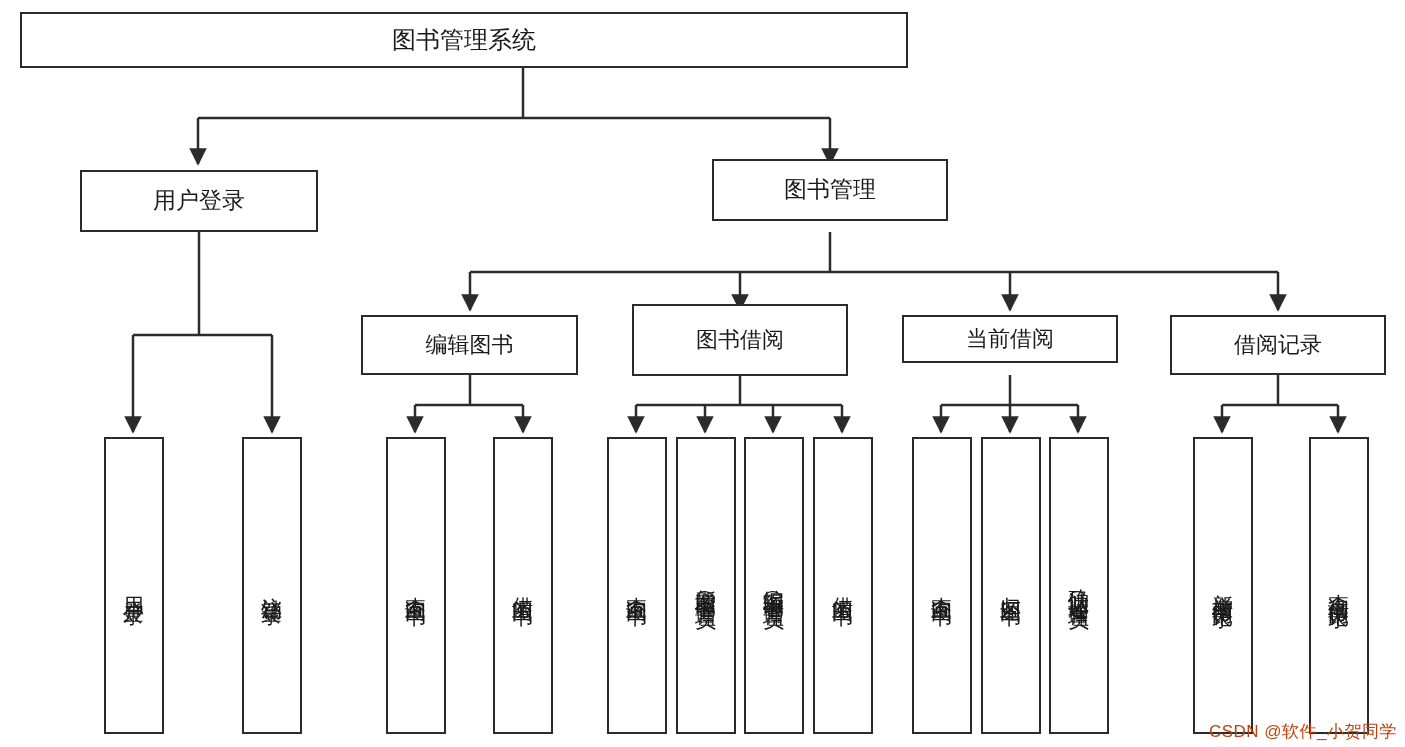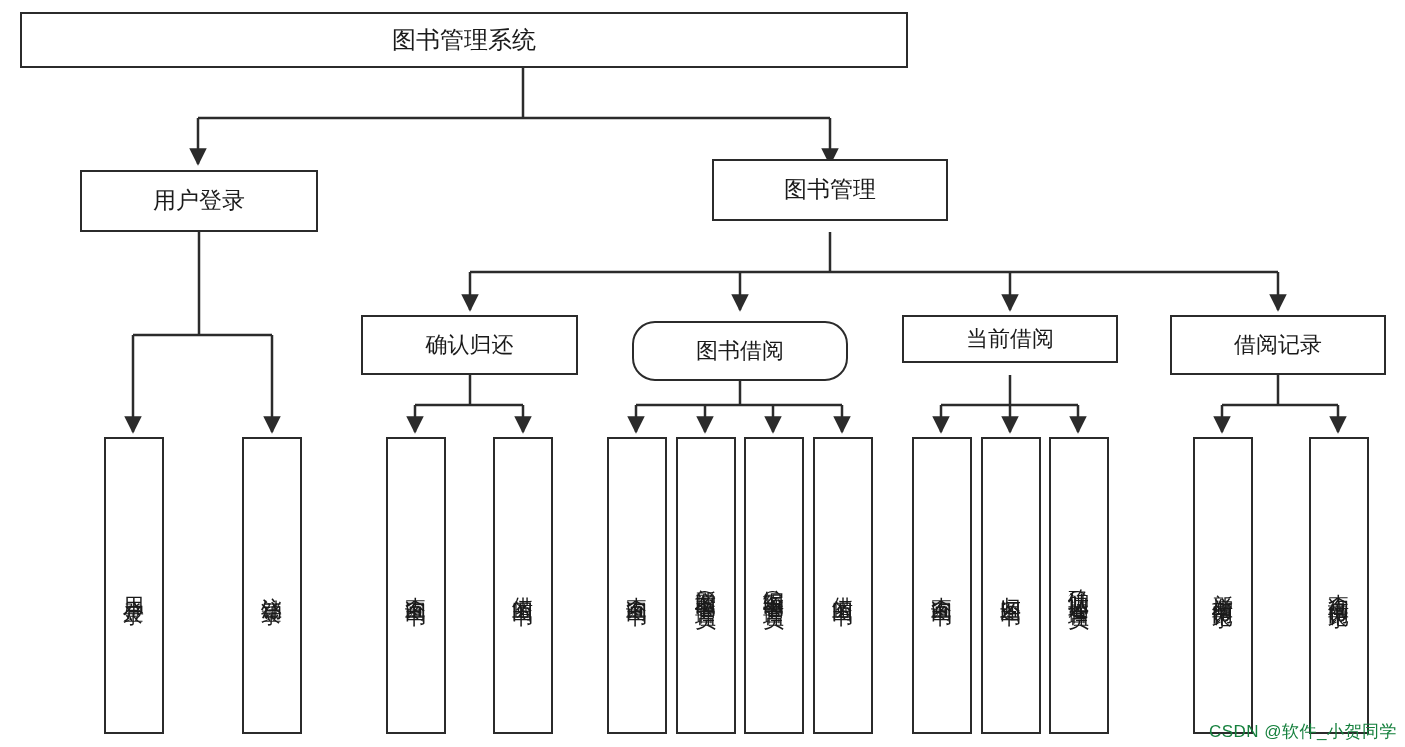--- a/index.html
+++ b/index.html
@@ -58,21 +58,21 @@
     letter-spacing: 3px;
     line-height: 1;
     white-space: nowrap;
   }
   .watermark {
     position: absolute;
     right: 8px;
     bottom: 4px;
     font-family: "Liberation Sans", "DejaVu Sans", sans-serif;
     font-size: 17px;
-    color: #15803d;
+    color: #c2410c;
     letter-spacing: 0.5px;
     white-space: nowrap;
     pointer-events: none;
   }
 </style>
 </head>
 <body>
 
 <div id="diagram-root">
 
@@ -132,24 +132,24 @@
 
   <div class="node-box node-l2" style="left:80px; top:170px; width:238px; height:62px;">
     <span class="node-label">用户登录</span>
   </div>
 
   <div class="node-box node-l2" style="left:712px; top:159px; width:236px; height:62px;">
     <span class="node-label">图书管理</span>
   </div>
 
   <div class="node-box node-l3" style="left:361px; top:315px; width:217px; height:60px;">
-    <span class="node-label">确认归还</span>
-  </div>
-
-  <div class="node-box node-l3" style="left:632px; top:321px; width:216px; height:60px;border-radius:23px;">
+    <span class="node-label">编辑图书</span>
+  </div>
+
+  <div class="node-box node-l3" style="left:632px; top:304px; width:216px; height:72px;">
     <span class="node-label">图书借阅</span>
   </div>
 
   <div class="node-box node-l3" style="left:902px; top:315px; width:216px; height:48px;">
     <span class="node-label">当前借阅</span>
   </div>
 
   <div class="node-box node-l3" style="left:1170px; top:315px; width:216px; height:60px;">
     <span class="node-label">借阅记录</span>
   </div>

